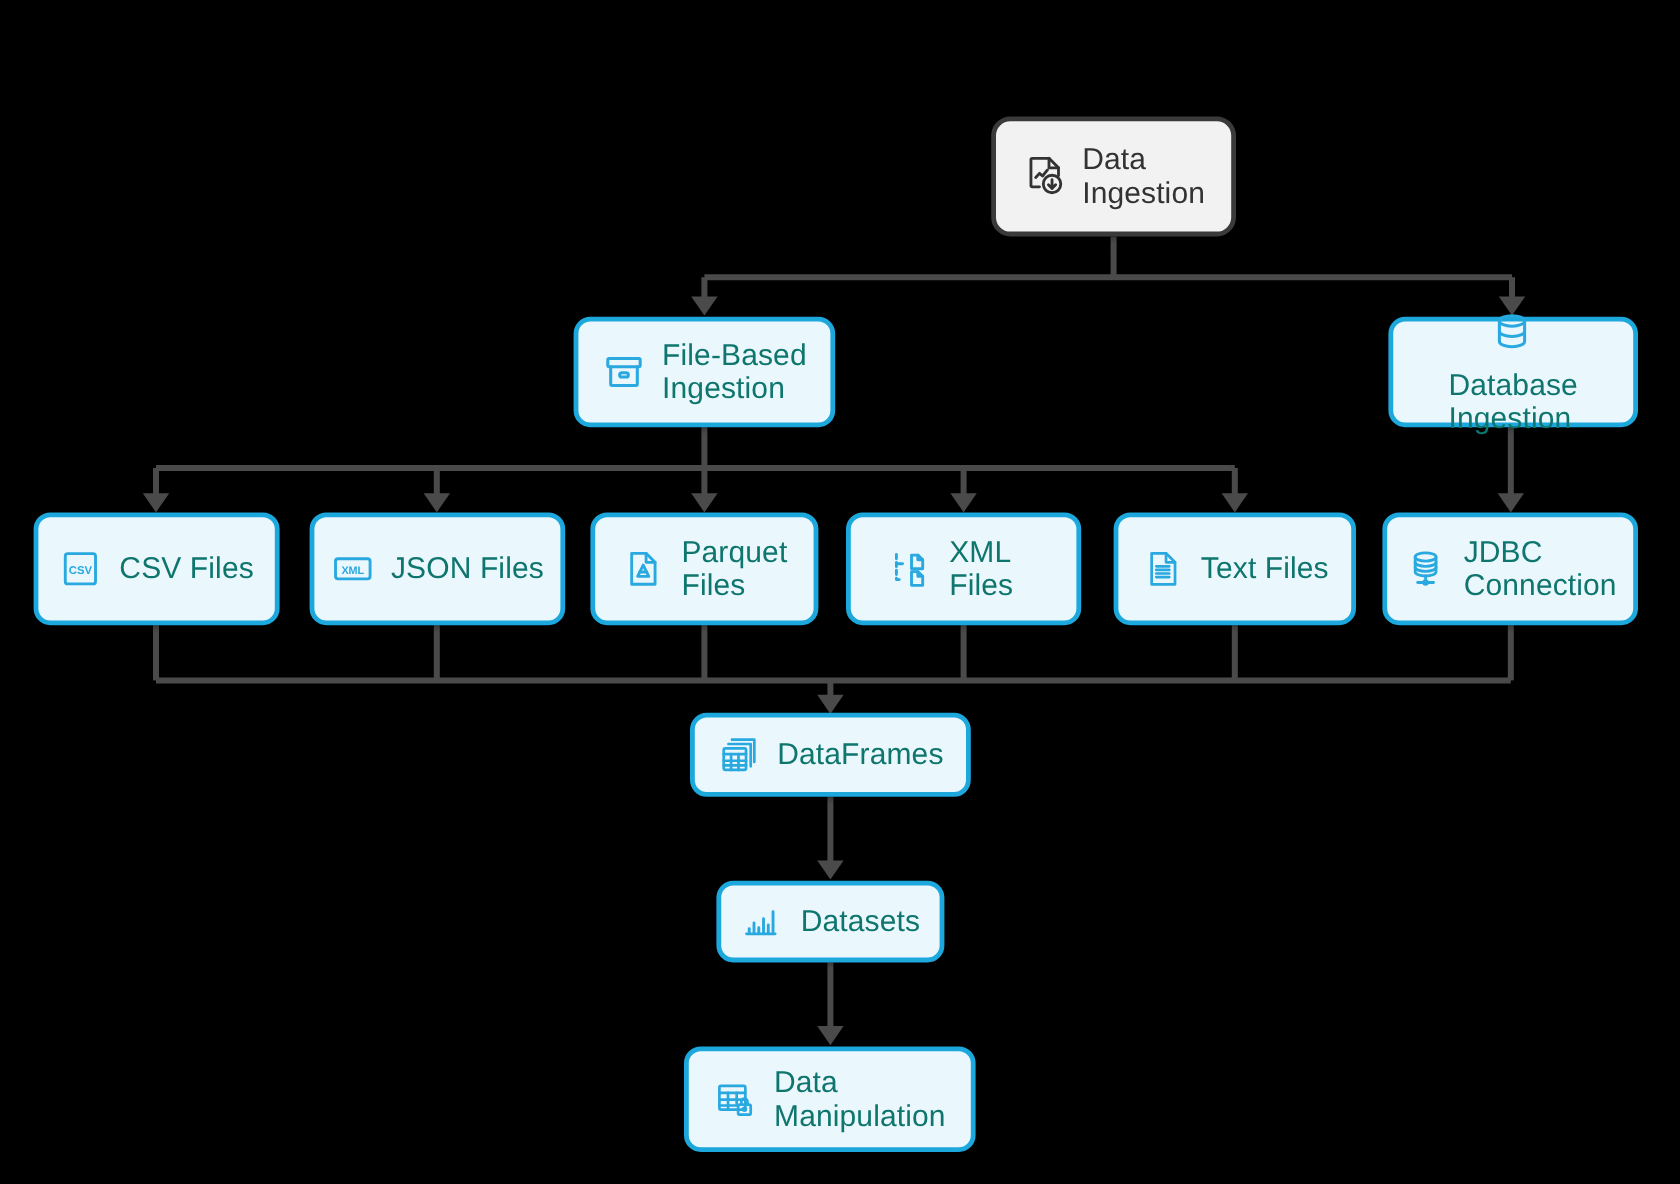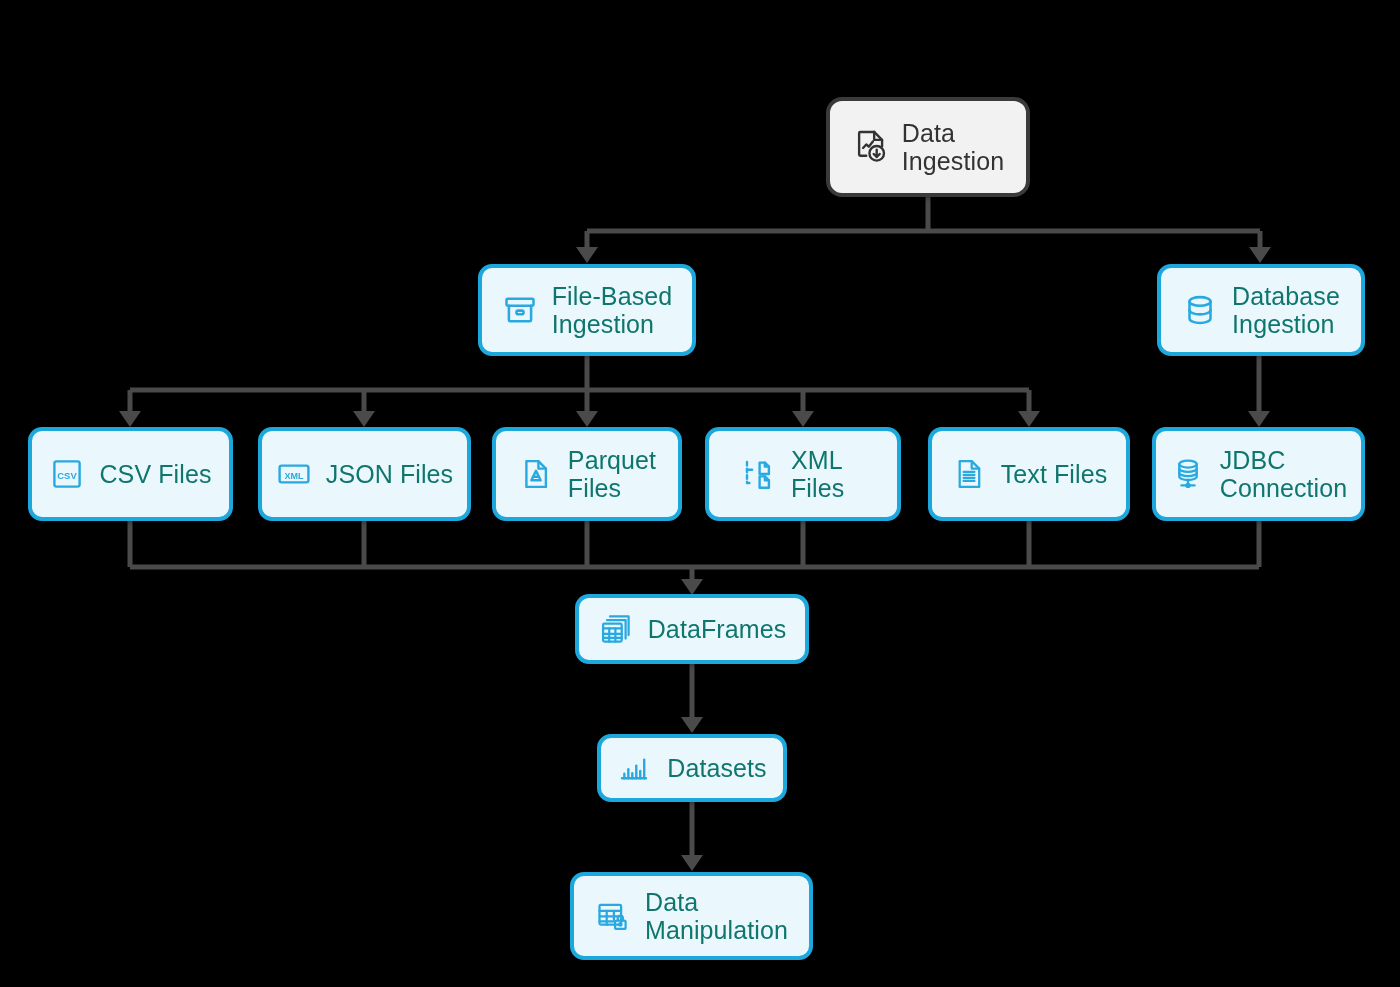--- a/index.html
+++ b/index.html
@@ -141,21 +141,21 @@
       <svg width="36" height="36" viewBox="0 0 24 24" fill="none" stroke="#29A9E0" stroke-width="1.7" stroke-linecap="round" stroke-linejoin="round">
         <rect x="3" y="4.5" width="18" height="4.6" rx="0.8"></rect>
         <path d="M4.6 9.1v9.6c0 .5.4.8.8.8h13.2c.4 0 .8-.3.8-.8V9.1"></path>
         <rect x="9.6" y="12.4" width="4.8" height="2.4" rx="1.2"></rect>
       </svg>
     </span>
     <span class="node-label">File-Based
 Ingestion</span>
   </div>
 
-  <div class="node leaf two-line" style="left:1157px;top:225px;width:208px;height:92px;">
+  <div class="node leaf two-line" style="left:1157px;top:225px;width:208px;height:92px;flex-direction:column;">
     <span class="node-icon">
       <svg width="36" height="36" viewBox="0 0 24 24" fill="none" stroke="#29A9E0" stroke-width="1.7" stroke-linecap="round" stroke-linejoin="round">
         <ellipse cx="12" cy="6.3" rx="7" ry="2.9"></ellipse>
         <path d="M5 6.3v11.4c0 1.6 3.1 2.9 7 2.9s7-1.3 7-2.9V6.3"></path>
         <path d="M5 12c0 1.6 3.1 2.9 7 2.9s7-1.3 7-2.9"></path>
       </svg>
     </span>
     <span class="node-label">Database
 Ingestion</span>
   </div>

